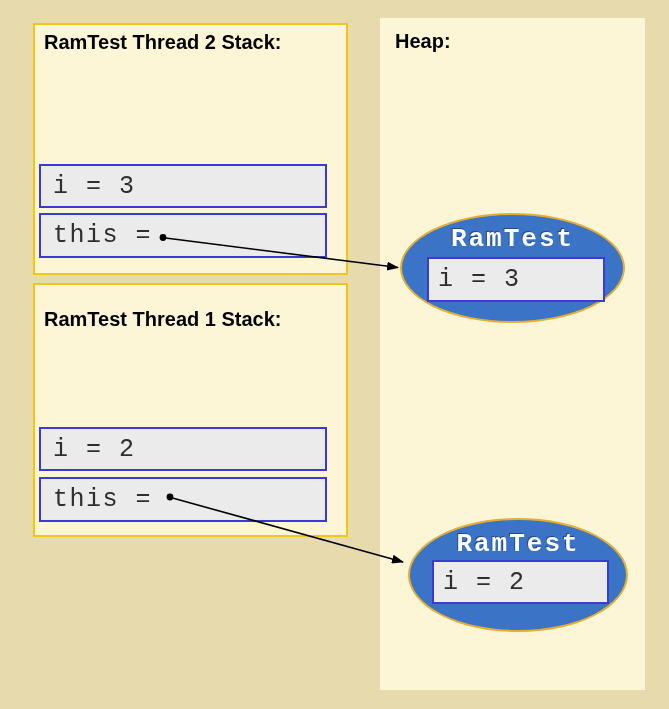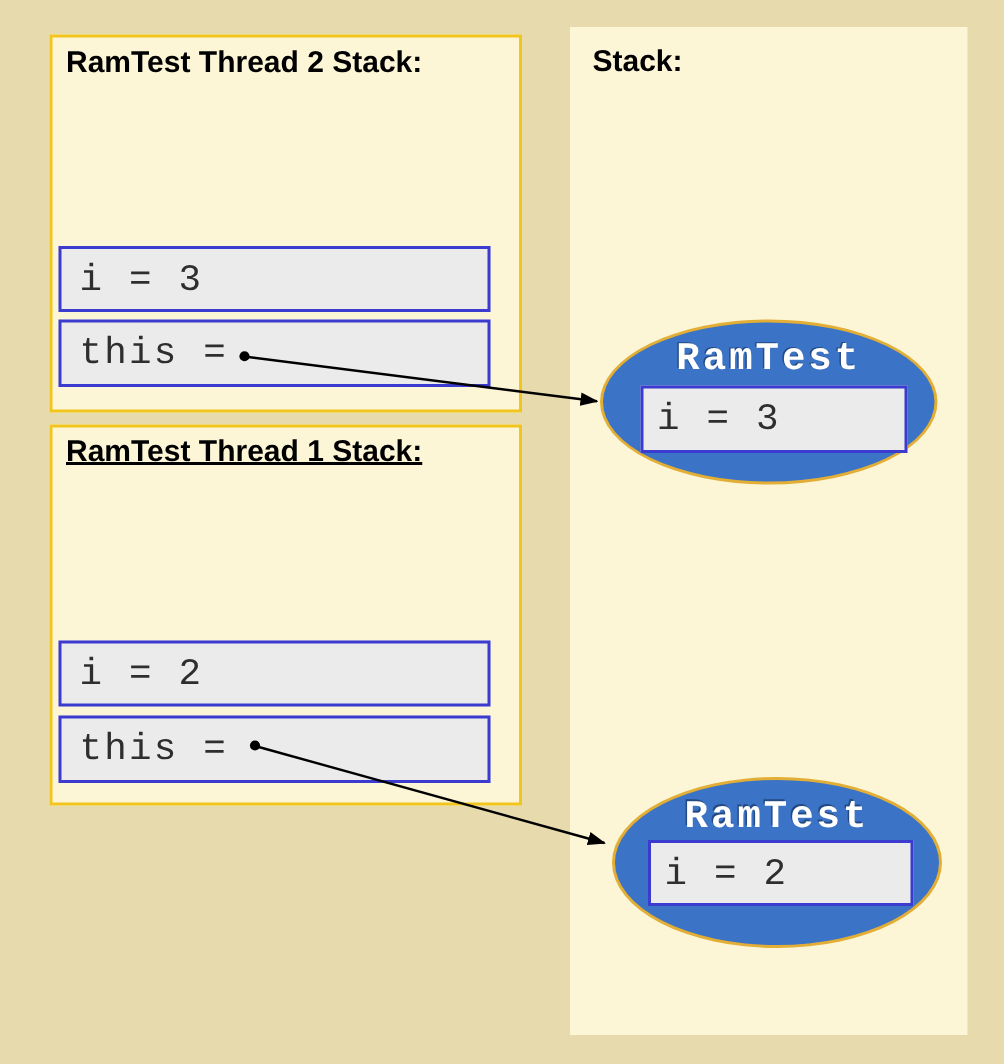--- a/index.html
+++ b/index.html
@@ -35,21 +35,21 @@
   }
   .stack-panel.thread2 { top: 23px;  height: 252px; }
   .stack-panel.thread1 { top: 283px; height: 254px; }
   .panel-title {
     position: absolute;
     left: 9px; top: 6px;
     font-size: 20px; font-weight: bold;
     color: var(--title-text);
     white-space: nowrap;
   }
-  .stack-panel.thread1 .panel-title { top: 5px; text-decoration: underline; }
+  .stack-panel.thread1 .panel-title { top: 23px; }
   .var-box {
     position: absolute;
     left: 4px; width: 288px; height: 44px;
     background: var(--variable-fill);
     border: 2px solid var(--variable-border);
     display: flex; align-items: center;
     padding-left: 12px;
     font-family: "Liberation Mono", monospace;
     font-size: 25px; letter-spacing: 1.5px;
     color: var(--mono-text);
@@ -131,21 +131,21 @@
     <div class="panel-title">RamTest Thread 1 Stack:</div>
     <div class="var-box var-i">
       <span>i = 2</span>
     </div>
     <div class="var-box var-this">
       <span>this =</span>
     </div>
   </div>
 
   <div class="heap-panel">
-    <div class="heap-title">Stack:</div>
+    <div class="heap-title">Heap:</div>
 
     <div class="heap-object obj-top">
       <div class="object-class">RamTest</div>
       <div class="object-field">
         <span>i = 3</span>
       </div>
     </div>
 
     <div class="heap-object obj-bottom">
       <div class="object-class">RamTest</div>

